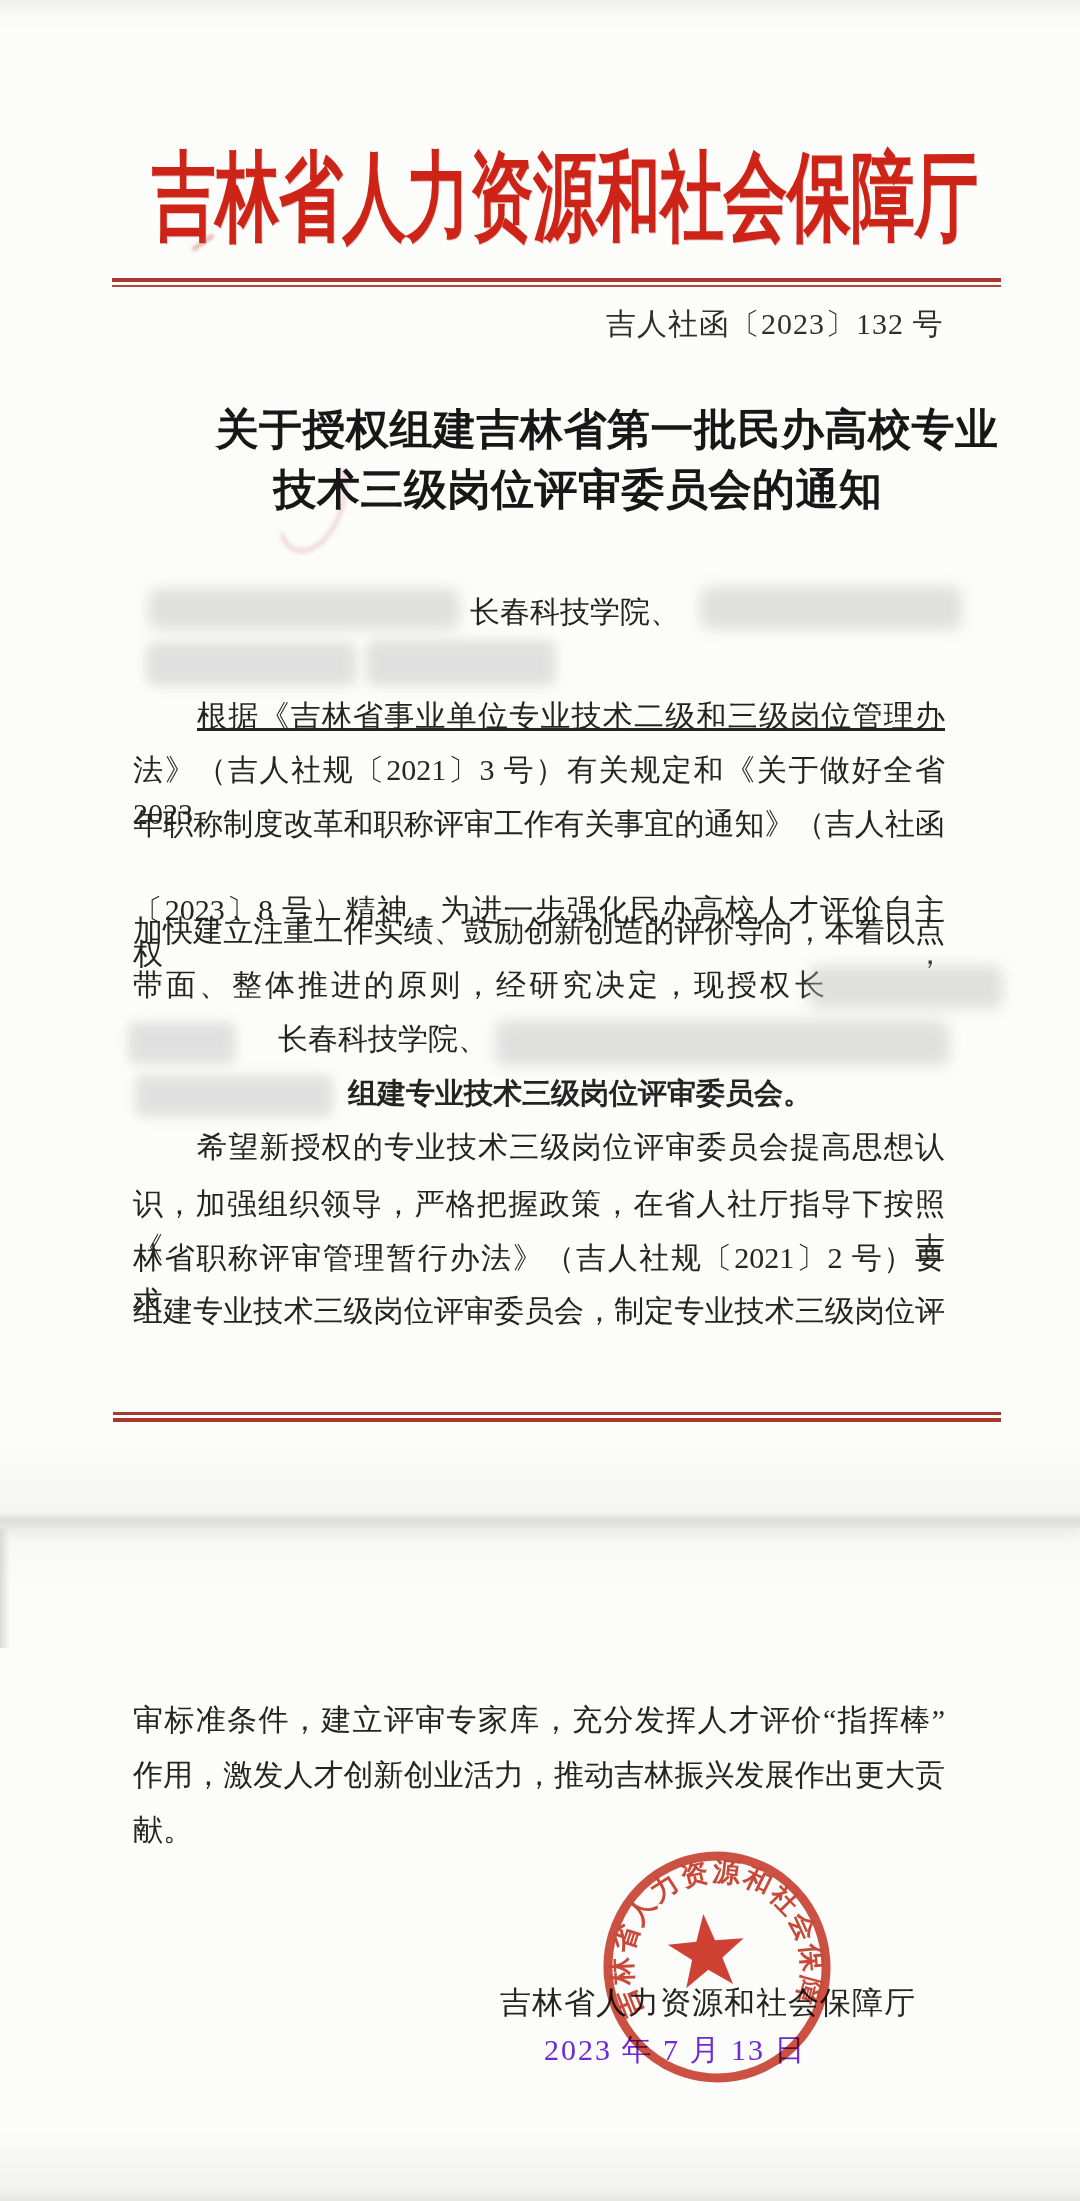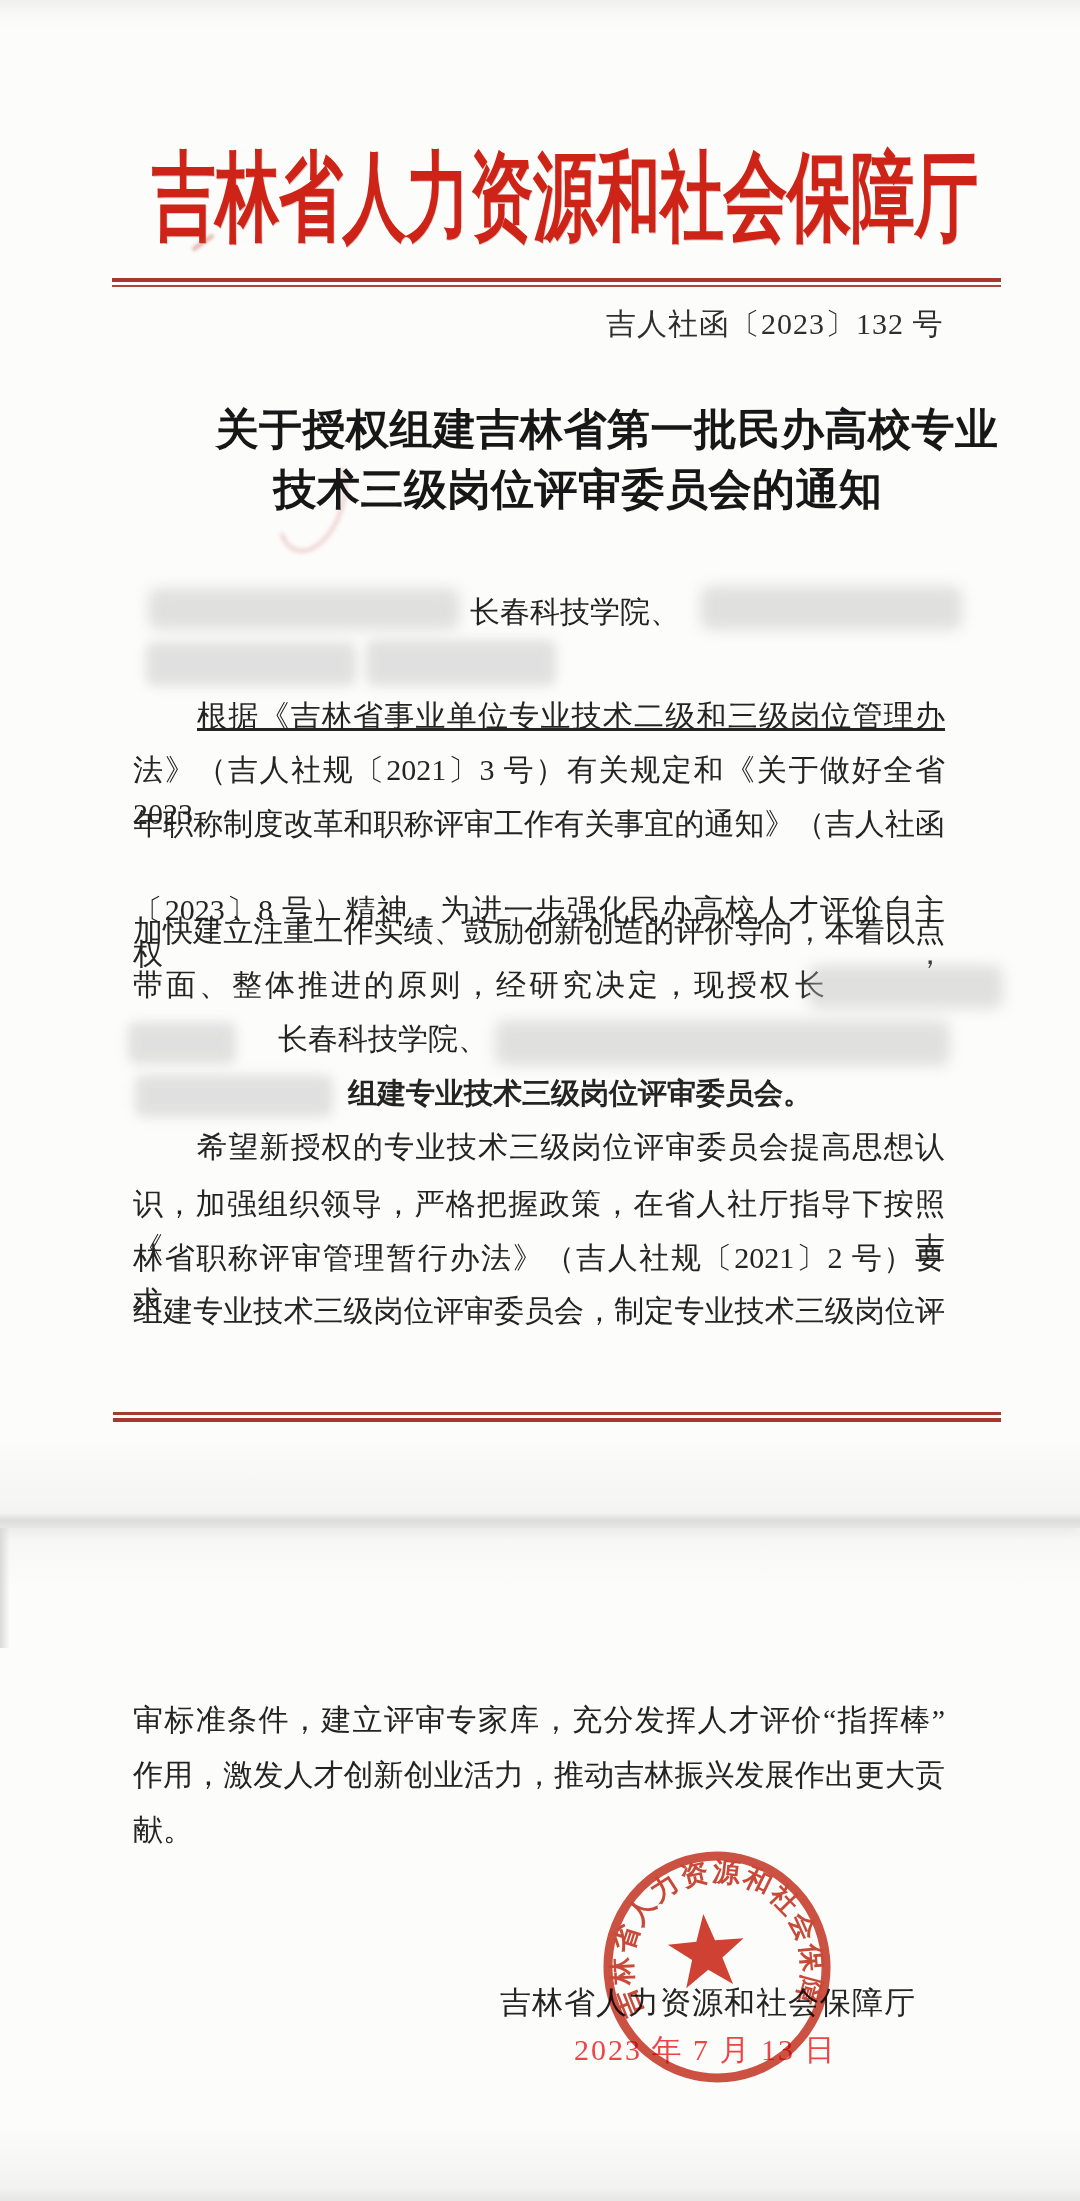--- a/index.html
+++ b/index.html
@@ -41,21 +41,21 @@
   
   .blur{background:#bfbfbf;opacity:.45;filter:blur(7px);border-radius:10px;}
   .blur2{background:#c6c6c6;opacity:.5;filter:blur(6px);border-radius:8px;}
 
   
   .artifact-arc{left:280px;top:448px;width:58px;height:100px;border:3px solid rgba(193,70,58,.30);border-radius:50%;border-left-color:transparent;border-top-color:transparent;transform:rotate(18deg);filter:blur(2px);}
   .artifact-dash{left:190px;top:240px;width:26px;height:5px;background:rgba(195,75,60,.35);transform:rotate(-35deg);filter:blur(1.5px);border-radius:3px;}
 
   
   .signature{left:500px;top:1982px;font-size:31px;letter-spacing:1px;color:#242424;white-space:nowrap;z-index:2;}
-  .sig-date{left:574px;top:2030px;font-size:30px;letter-spacing:2px;color:#ef4444;white-space:nowrap;z-index:2;}
+  .sig-date{left:544px;top:2030px;font-size:30px;letter-spacing:2px;color:#6d28d9;white-space:nowrap;z-index:2;}
 
   .seal{left:596px;top:1846px;width:242px;height:242px;z-index:3;opacity:.92;mix-blend-mode:multiply;transform:rotate(-5deg);}
 </style>
 </head>
 <body>
 
 <div class="abs page1"></div>
 <div class="abs page2"></div>
 <div class="abs page-break"></div>
 <div class="abs edge-left"></div>

